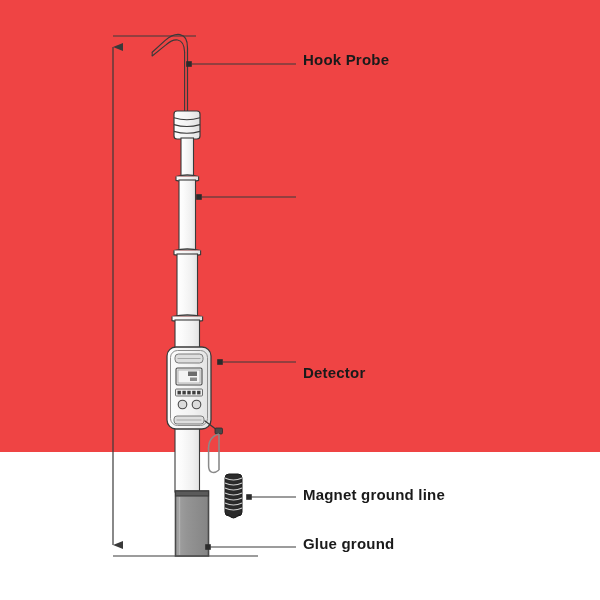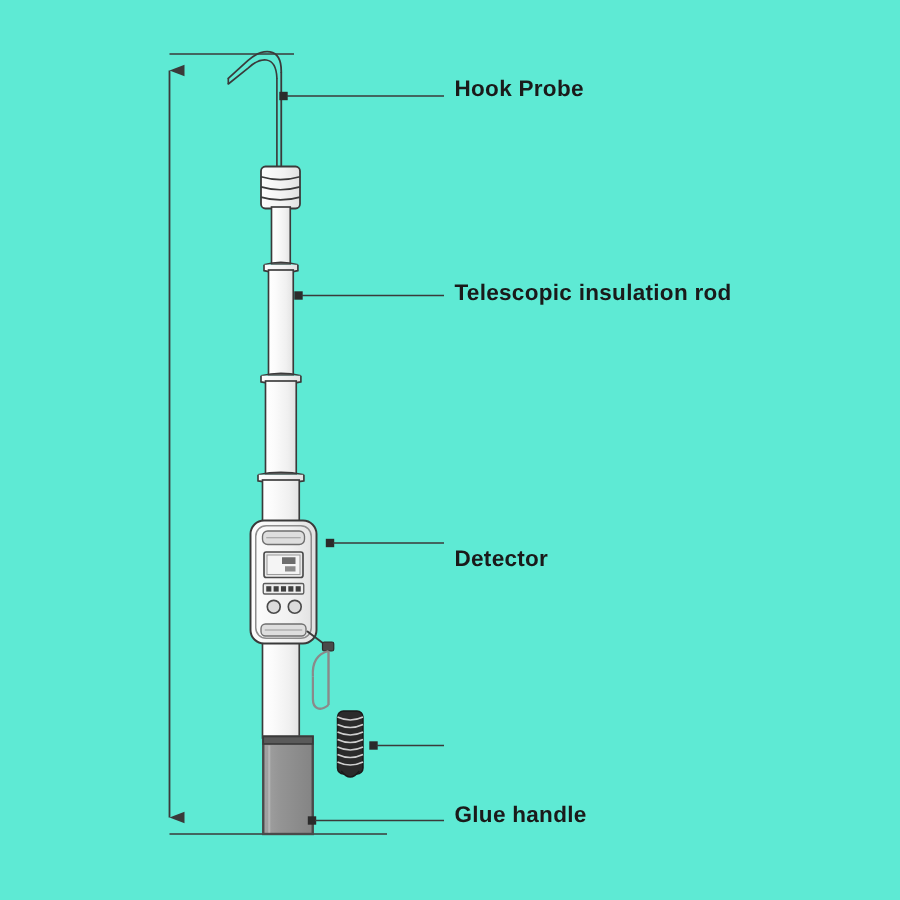--- a/index.html
+++ b/index.html
@@ -9,22 +9,22 @@
   }
   body {
     width: 600px;
     height: 600px;
     font-family: "Liberation Sans", sans-serif;
     overflow: hidden;
   }
   #stage {
     position: relative;
     width: 600px;
-    height: 600px;
-    background: #5eead4;
+    height: 452px;
+    background: #ef4444;
   }
   #diagram-svg {
     position: absolute;
     left: 0;
     top: 0;
     width: 600px;
     height: 600px;
   }
   .callout-label {
     position: absolute;
@@ -208,20 +208,20 @@
       <g>
         <rect x="205.2" y="544.2" width="5.6" height="5.6" fill="#2b2b2b"></rect>
         <line x1="210" y1="547" x2="296" y2="547" stroke="#3a3a3a" stroke-width="1.1"></line>
       </g>
     </g>
 
   </svg>
 
   <div class="callout-label" id="label-hook-probe">Hook Probe</div>
 
-  <div class="callout-label" id="label-telescopic-rod">Telescopic insulation rod</div>
 
   <div class="callout-label" id="label-detector">Detector</div>
 
-
-  <div class="callout-label" id="label-glue-handle">Glue handle</div>
+  <div class="callout-label" id="label-magnet-ground">Magnet ground line</div>
+
+  <div class="callout-label" id="label-glue-handle">Glue ground</div>
 
 </div>
 
 </body></html>

